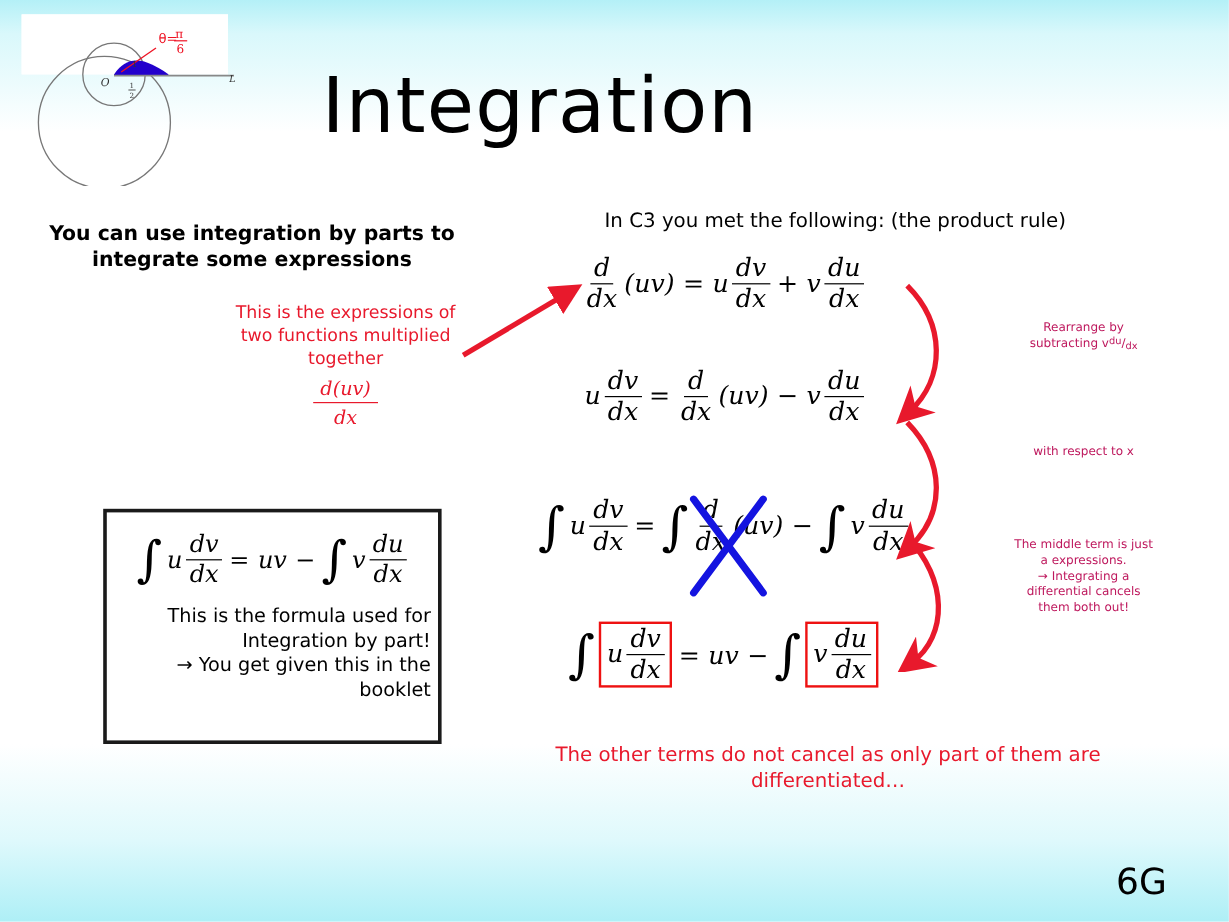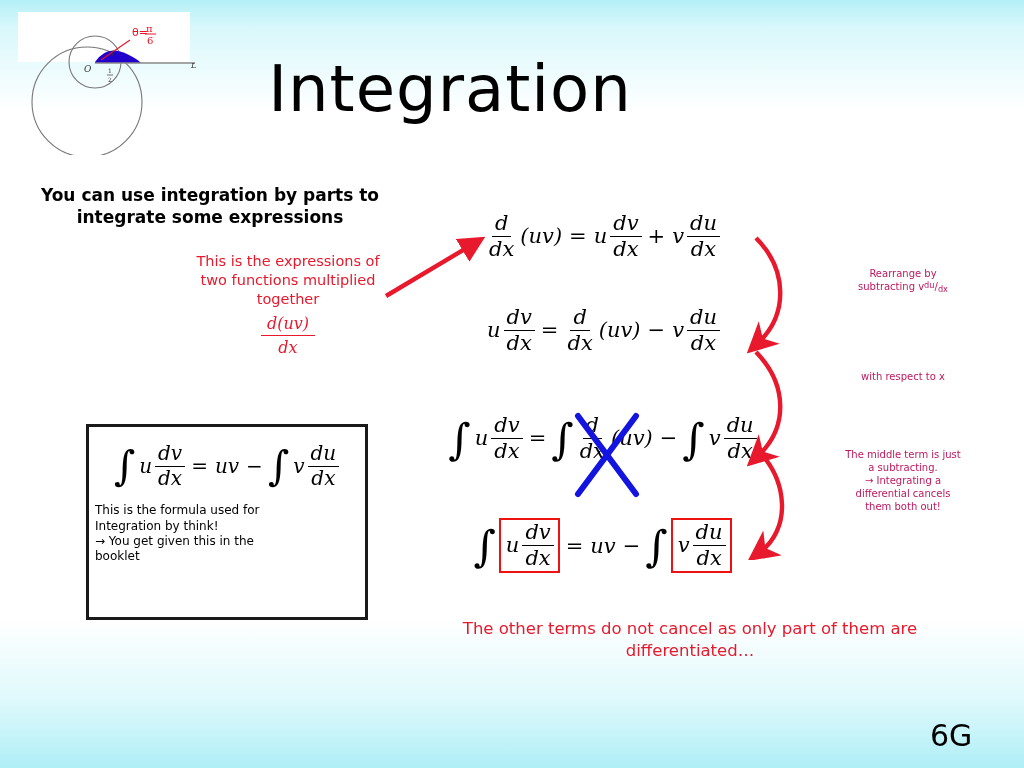--- a/index.html
+++ b/index.html
@@ -115,22 +115,22 @@
     background: transparent;
     box-sizing: border-box;
   }
   #formula-box .boxed-eq {
     margin-top: 16px;
     text-align: center;
   }
   #formula-box .box-caption {
     margin-top: 14px;
     padding: 0 6px;
-    text-align: left;
-    font-size: 12px;
+    text-align: right;
+    font-size: 16px;
     color: #000000;
     line-height: 1.28;
   }
 
   
   #c3-heading {
     left: 470px;
     top: 174px;
     width: 452px;
     text-align: center;
@@ -317,26 +317,27 @@
         <span class="sym-int">∫</span>
         <span class="var">v</span>
         <span class="mfrac">
           <span class="num">du</span>
           <span class="den">dx</span>
         </span>
       </span>
     </div>
     <div class="box-caption">
       <div>This is the formula used for</div>
-      <div>Integration by think!</div>
+      <div>Integration by part!</div>
       <div>→ You get given this in the</div>
       <div>booklet</div>
     </div>
   </div>
 
+  <div id="c3-heading" class="abs">In C3 you met the following: (the product rule)</div>
 
   <div id="eq1" class="eqline">
     <span class="math sz-eq mrow">
       <span class="mfrac">
         <span class="num">d</span>
         <span class="den">dx</span>
       </span>
       <span class="var">(uv)</span>
       <span class="op">=</span>
       <span class="var">u</span>
@@ -446,21 +447,21 @@
       <span>subtracting v</span><span class="sup-frac">du</span><span>/</span><span class="sub-frac">dx</span>
     </div>
   </div>
 
   <div id="note2" class="side-note">
     <div>with respect to x</div>
   </div>
 
   <div id="note3" class="side-note">
     <div>The middle term is just</div>
-    <div>a subtracting.</div>
+    <div>a expressions.</div>
     <div>→ Integrating a</div>
     <div>differential cancels</div>
     <div>them both out!</div>
   </div>
 
   <div id="bottom-note" class="abs">
     <div>The other terms do not cancel as only part of them are</div>
     <div>differentiated…</div>
   </div>
 

